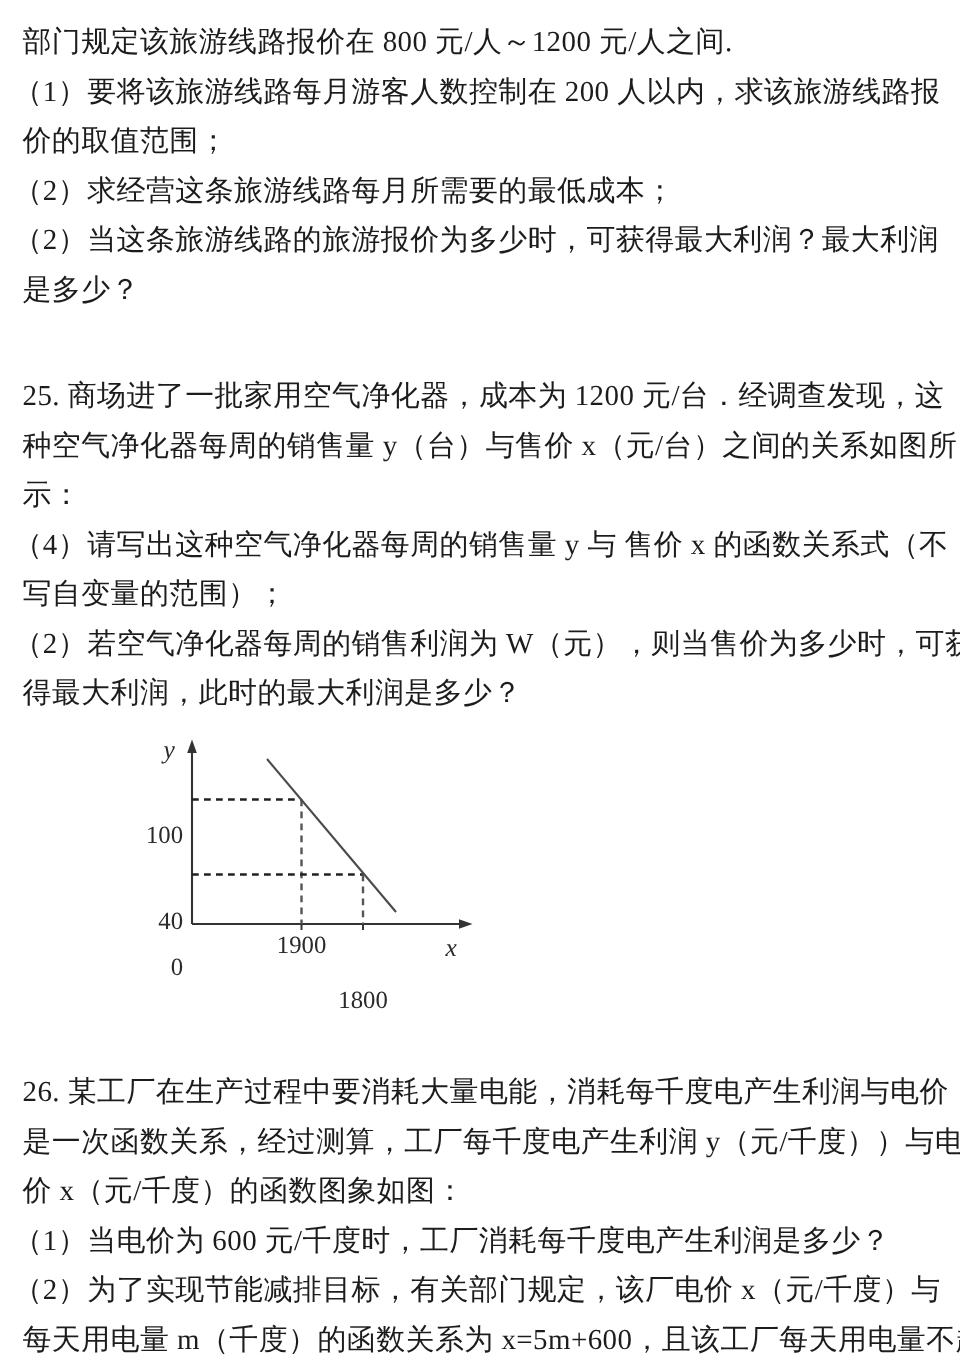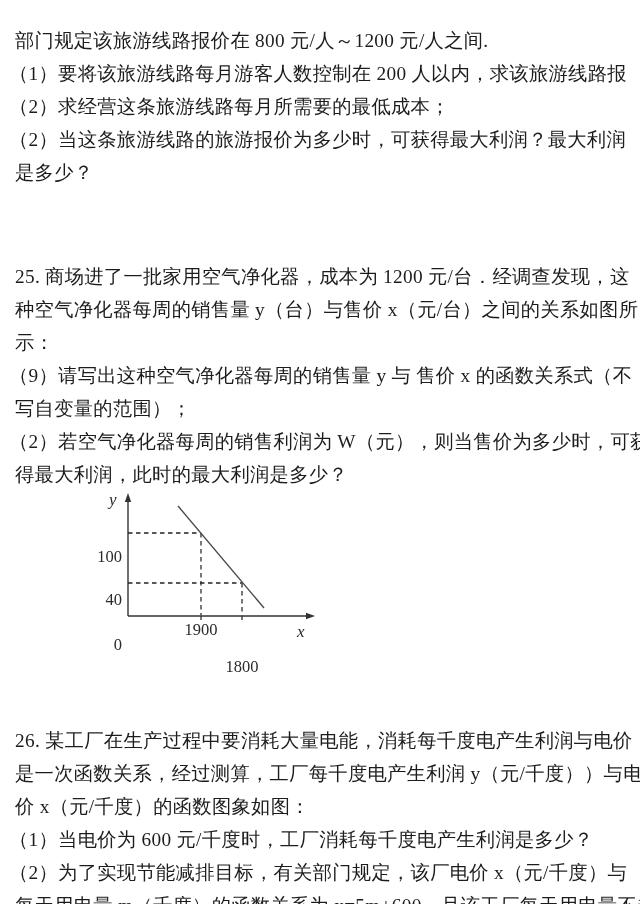--- a/index.html
+++ b/index.html
@@ -12,21 +12,20 @@
     width: 640px;
     height: 904px;
     overflow: hidden;
     font-family: "Liberation Serif", "DejaVu Serif", serif;
     color: #1c1c1c;
   }
   .para {
     position: absolute;
     left: 15px;
     right: 10px;
-    margin-top: 12px;
   }
   .tline {
     font-size: 19.3px;
     line-height: 33px;
     height: 33px;
     white-space: nowrap;
     letter-spacing: 0.3px;
   }
   .tline.hang { text-indent: -6px; }
 
@@ -65,30 +64,31 @@
     width: 44px;
     text-align: center;
   }
 </style>
 </head>
 <body>
 
 <div class="para" id="p24">
   <div class="tline">部门规定该旅游线路报价在 800 元/人～1200 元/人之间.</div>
   <div class="tline hang">（1）要将该旅游线路每月游客人数控制在 200 人以内，求该旅游线路报</div>
+  <div class="tline">价的取值范围；</div>
   <div class="tline hang">（2）求经营这条旅游线路每月所需要的最低成本；</div>
   <div class="tline hang">（2）当这条旅游线路的旅游报价为多少时，可获得最大利润？最大利润</div>
   <div class="tline">是多少？</div>
 </div>
 
 <div class="para" id="p25">
   <div class="tline">25. 商场进了一批家用空气净化器，成本为 1200 元/台．经调查发现，这</div>
   <div class="tline">种空气净化器每周的销售量 y（台）与售价 x（元/台）之间的关系如图所</div>
   <div class="tline">示：</div>
-  <div class="tline hang">（9）请写出这种空气净化器每周的销售量 y 与 售价 x 的函数关系式（不</div>
+  <div class="tline hang">（4）请写出这种空气净化器每周的销售量 y 与 售价 x 的函数关系式（不</div>
   <div class="tline">写自变量的范围）；</div>
   <div class="tline hang">（2）若空气净化器每周的销售利润为 W（元），则当售价为多少时，可获</div>
   <div class="tline">得最大利润，此时的最大利润是多少？</div>
 </div>
 
 <div class="figure">
   <svg width="240" height="162" viewBox="0 0 240 162">
 
     <line x1="33" y1="9" x2="33" y2="126" stroke="#333" stroke-width="1.4"></line>
     <polygon points="33,3 29.8,12 36.2,12" fill="#333"></polygon>
@@ -102,21 +102,21 @@
     <line x1="33" y1="43" x2="106" y2="43" stroke="#222" stroke-width="1.6" stroke-dasharray="4.5,3.5"></line>
     <line x1="106" y1="43" x2="106" y2="126" stroke="#555" stroke-width="1.6" stroke-dasharray="4.5,3.5"></line>
 
     <line x1="33" y1="93" x2="147" y2="93" stroke="#222" stroke-width="1.6" stroke-dasharray="4.5,3.5"></line>
     <line x1="147" y1="93" x2="147" y2="126" stroke="#555" stroke-width="1.6" stroke-dasharray="4.5,3.5"></line>
 
     <line x1="83" y1="16" x2="169" y2="118" stroke="#4a4a4a" stroke-width="1.4"></line>
   </svg>
   <span class="fig-label math" style="left:14px; top:2px;">y</span>
   <span class="fig-label ytick" style="top:35px;">100</span>
-  <span class="fig-label ytick" style="top:78px;">40</span>
+  <span class="fig-label ytick" style="top:92px;">40</span>
   <span class="fig-label ytick" style="top:123px;">0</span>
   <span class="fig-label xtick" style="left:84px; top:132px;">1900</span>
   <span class="fig-label xtick" style="left:125px; top:132px;margin-top:37px;">1800</span>
   <span class="fig-label math" style="left:202px; top:134px;">x</span>
 </div>
 
 <div class="para" id="p26">
   <div class="tline">26. 某工厂在生产过程中要消耗大量电能，消耗每千度电产生利润与电价</div>
   <div class="tline">是一次函数关系，经过测算，工厂每千度电产生利润 y（元/千度））与电</div>
   <div class="tline">价 x（元/千度）的函数图象如图：</div>

